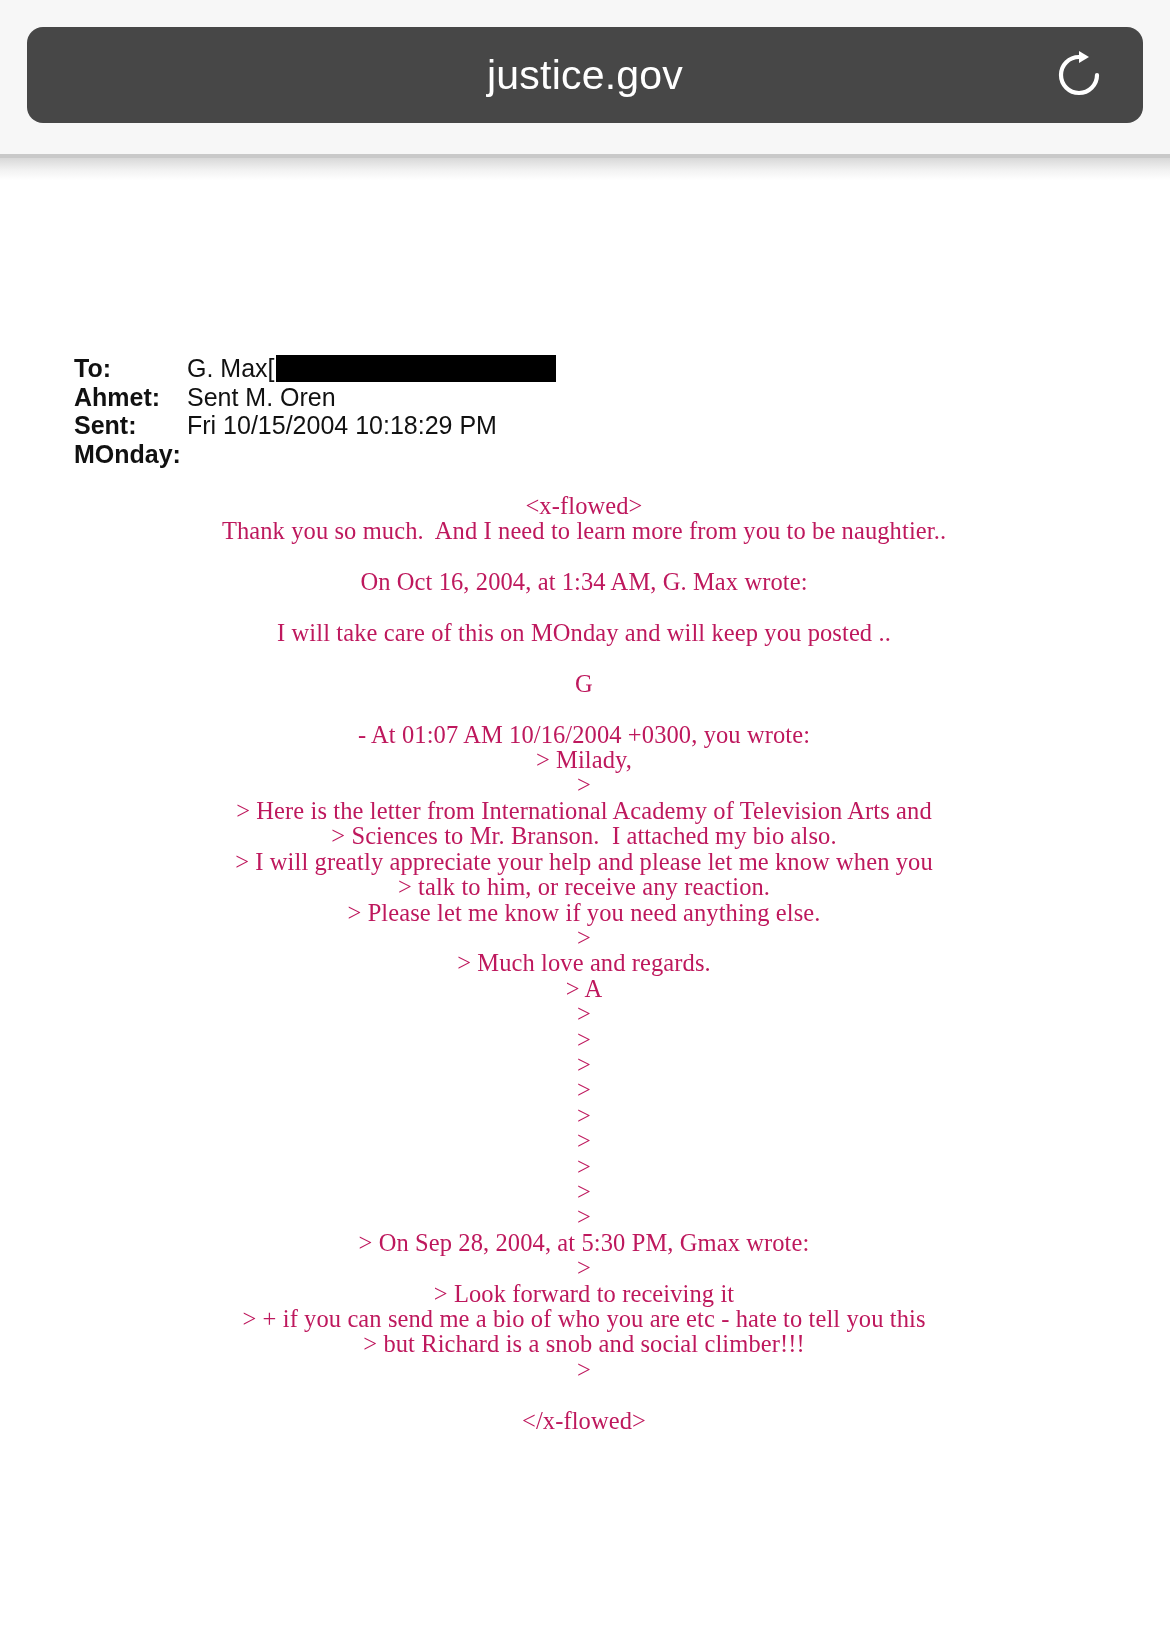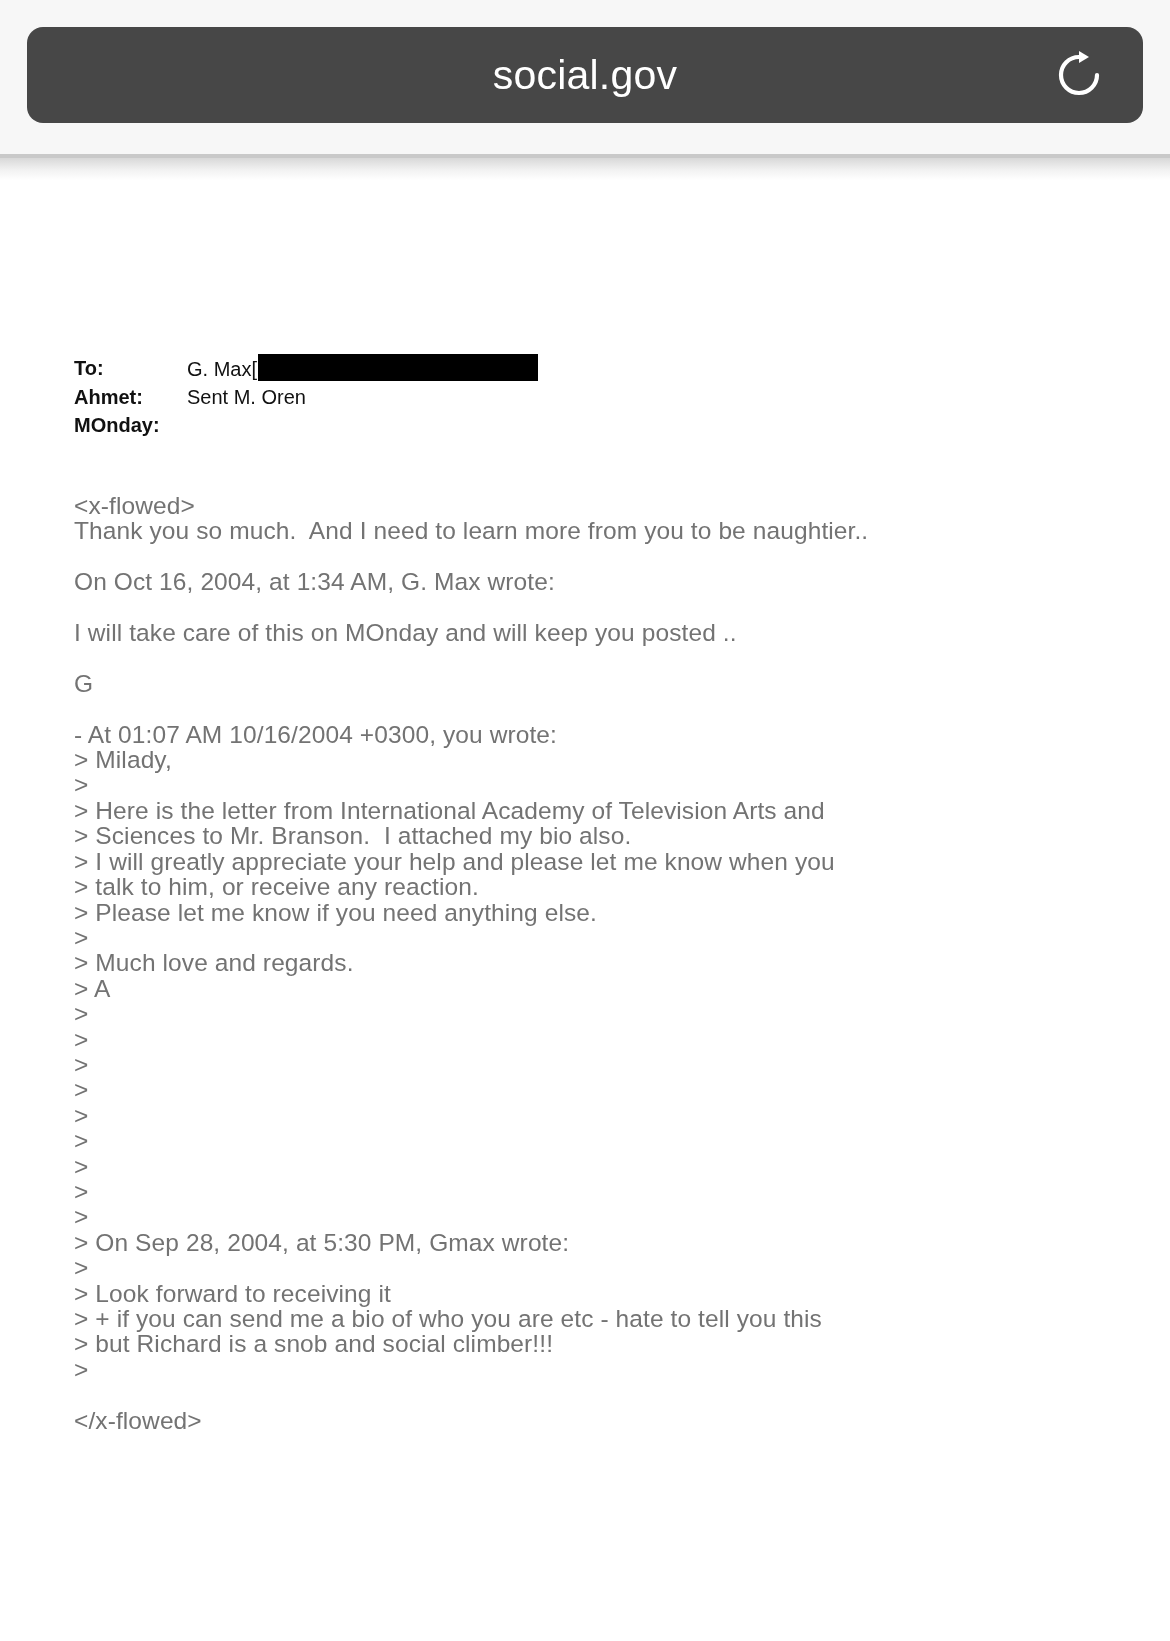--- a/index.html
+++ b/index.html
@@ -81,21 +81,21 @@
     width: 1170px;
     height: 1461px;
     background: #ffffff;
   }
 
   #email-header {
     position: absolute;
     left: 74px;
     top: 174px;
     font-family: "Liberation Sans", sans-serif;
-    font-size: 20px;
+    font-size: 25px;
     color: #111;
   }
   .hdr-row {
     display: flex;
     align-items: flex-start;
     height: 28.5px;
     line-height: 28.5px;
     white-space: pre;
   }
   .hdr-label {
@@ -114,35 +114,36 @@
     height: 27px;
     vertical-align: -5px;
     margin-left: 1px;
   }
 
   #email-body {
     position: absolute;
     left: 74px;
     top: 313px;
     width: 1020px;
-    font-family: Liberation Sans, sans-serif;
+    font-family: Liberation Serif, serif;
     font-size: 24.5px;
     line-height: 25.4px;
-    color: #737373;
+    color: #be185d;
     white-space: pre;
     letter-spacing: 0.1px;
+    text-align: center;
   }
 </style>
 </head>
 <body>
 
 <div id="browser-chrome">
 
   <div id="url-bar">
-    <div id="url-text">social.gov</div>
+    <div id="url-text">justice.gov</div>
 
     <div id="reload-button">
       <svg width="52" height="52" viewBox="0 0 52 52" aria-hidden="true">
         <path d="M26 8 A18 18 0 1 0 44 26" fill="none" stroke="#ffffff" stroke-width="4.2" stroke-linecap="round"></path>
         <path d="M26 2 L26 14 L36 8 Z" fill="#ffffff"></path>
       </svg>
     </div>
   </div>
 
   <div id="chrome-divider"></div>
@@ -154,20 +155,24 @@
   <div id="email-header">
     <div class="hdr-row">
       <span class="hdr-label">To:</span>
       <span class="hdr-value"><span>G. Max[</span><span id="redaction-bar"></span></span>
     </div>
     <div class="hdr-row">
       <span class="hdr-label">Ahmet:</span>
       <span class="hdr-value">Sent M. Oren</span>
     </div>
     <div class="hdr-row">
+      <span class="hdr-label">Sent:</span>
+      <span class="hdr-value">Fri 10/15/2004 10:18:29 PM</span>
+    </div>
+    <div class="hdr-row">
       <span class="hdr-label">MOnday:</span>
     </div>
   </div>
 
   <div id="email-body">&lt;x-flowed&gt;
 Thank you so much.  And I need to learn more from you to be naughtier..
 
 On Oct 16, 2004, at 1:34 AM, G. Max wrote:
 
 I will take care of this on MOnday and will keep you posted ..

